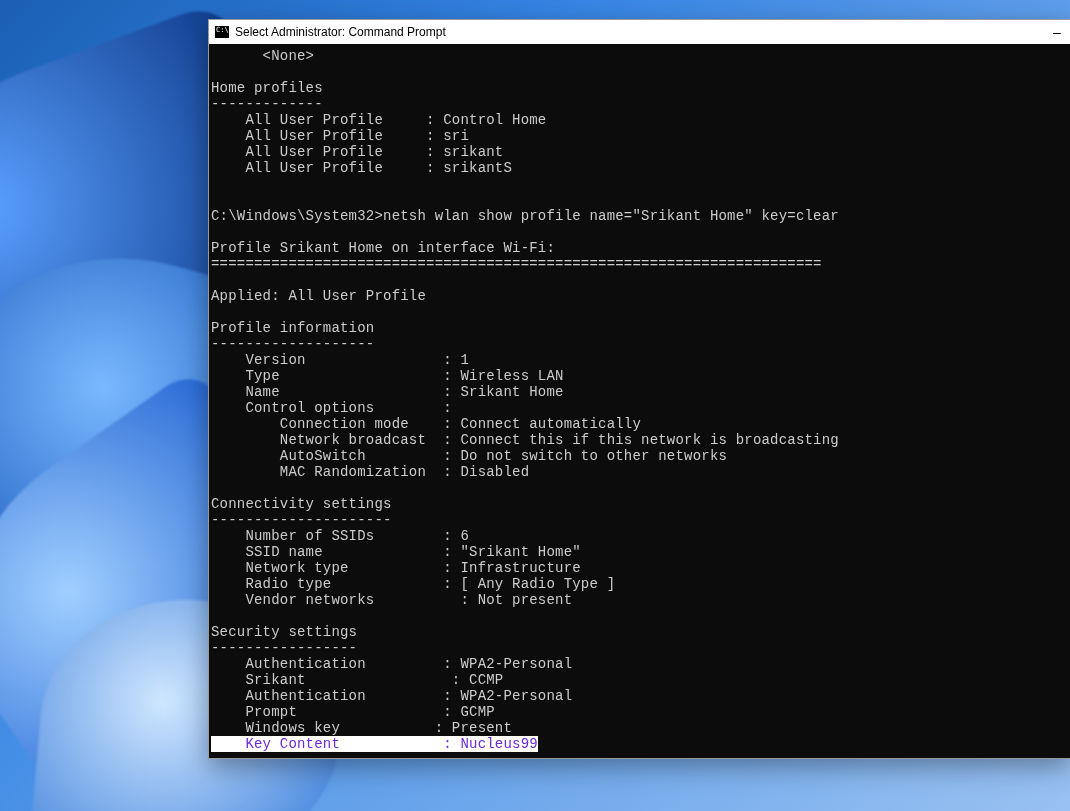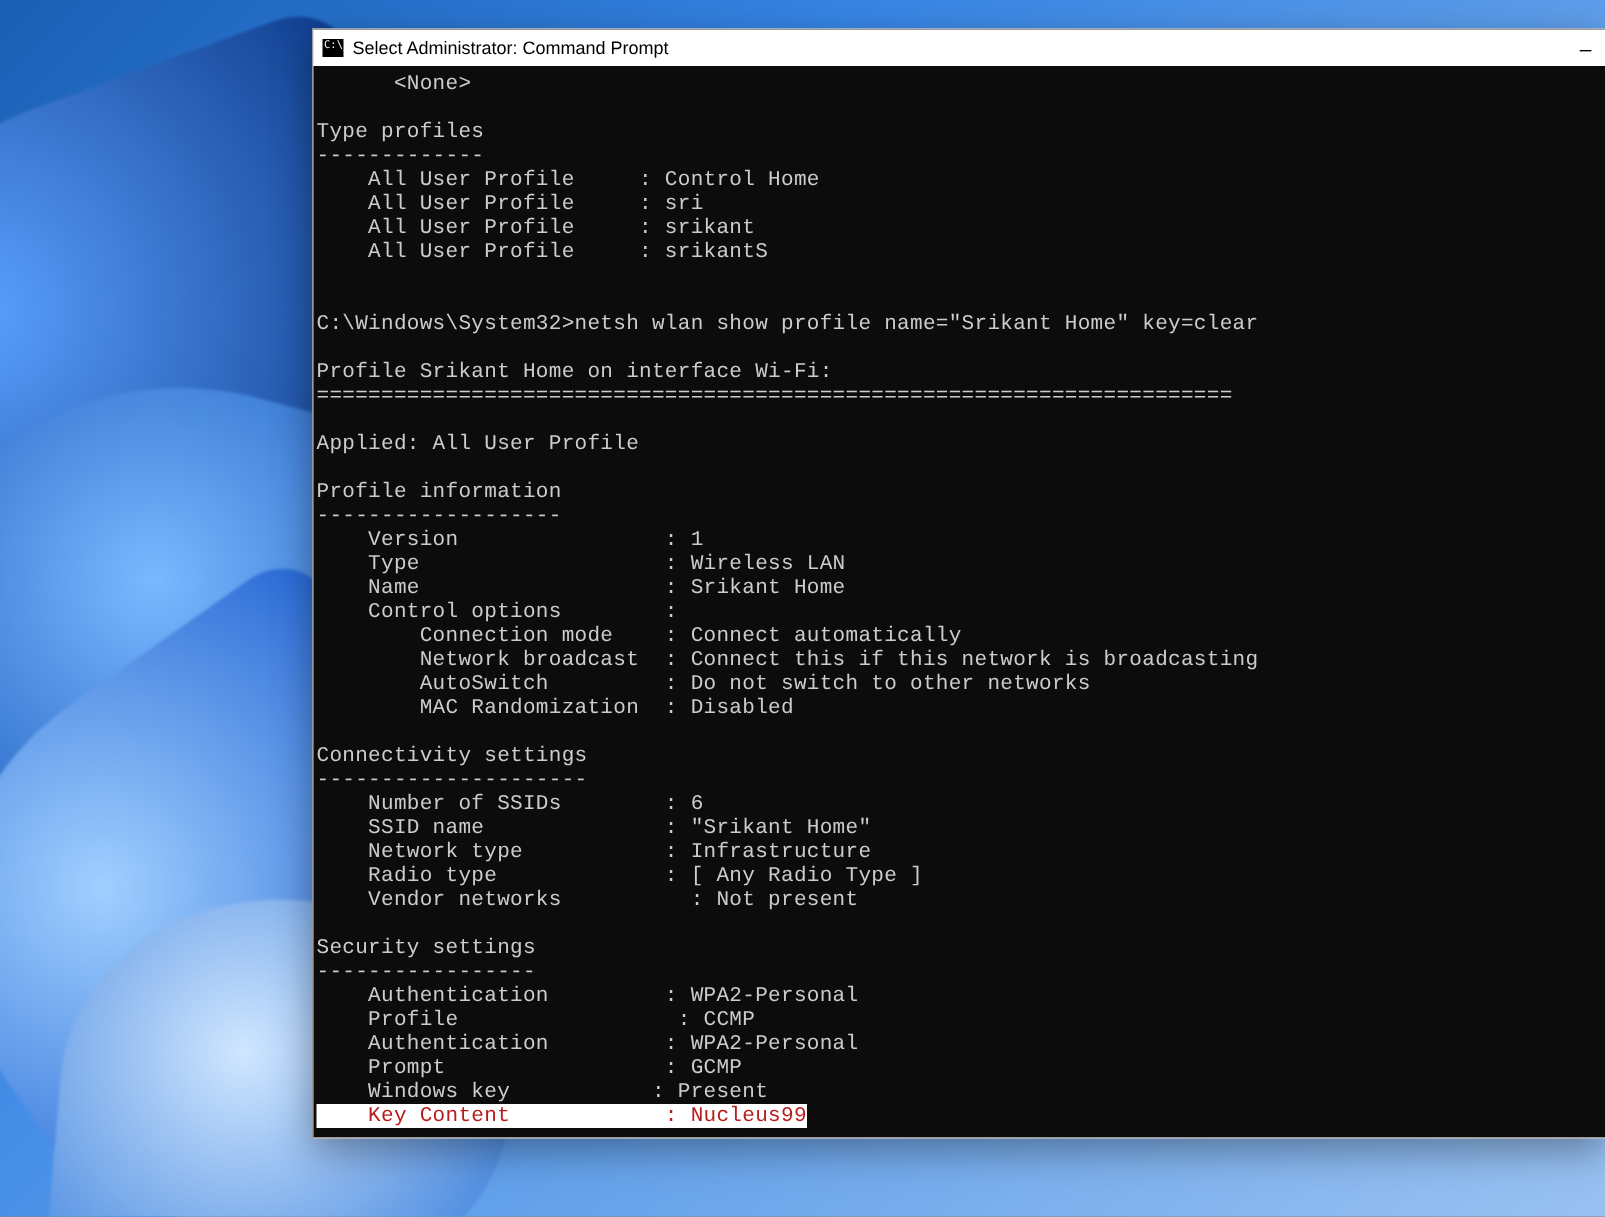--- a/index.html
+++ b/index.html
@@ -84,42 +84,42 @@
     font-family: Consolas, "Courier New", monospace;
     font-size: 14px;
     line-height: 16px;
     padding: 4px 2px 4px 2px;
     white-space: pre;
     overflow: hidden;
     letter-spacing: 0.2px;
   }
   .hl {
     background: #ffffff;
-    color: #b91c1c;
+    color: #6d28d9;
   }
 </style>
 </head>
 <body>
 
 <div class="petal p1"></div>
 <div class="petal p2"></div>
 <div class="petal p3"></div>
 <div class="petal p4"></div>
 
 <div class="window">
   <div class="titlebar">
     <div class="titlebar-icon"></div>
     <div class="titlebar-title">Select Administrator: Command Prompt</div>
     <div class="titlebar-controls">
       <div class="min-btn">–</div>
     </div>
   </div>
   <div class="terminal"><span>      &lt;None&gt;</span>
 <span></span>
-<span>Type profiles</span>
+<span>Home profiles</span>
 <span>-------------</span>
 <span>    All User Profile     : Control Home</span>
 <span>    All User Profile     : sri</span>
 <span>    All User Profile     : srikant</span>
 <span>    All User Profile     : srikantS</span>
 <span></span>
 <span></span>
 <span>C:\Windows\System32&gt;netsh wlan show profile name="Srikant Home" key=clear</span>
 <span></span>
 <span>Profile Srikant Home on interface Wi-Fi:</span>
@@ -142,18 +142,18 @@
 <span>---------------------</span>
 <span>    Number of SSIDs        : 6</span>
 <span>    SSID name              : "Srikant Home"</span>
 <span>    Network type           : Infrastructure</span>
 <span>    Radio type             : [ Any Radio Type ]</span>
 <span>    Vendor networks          : Not present</span>
 <span></span>
 <span>Security settings</span>
 <span>-----------------</span>
 <span>    Authentication         : WPA2-Personal</span>
-<span>    Profile                 : CCMP</span>
+<span>    Srikant                 : CCMP</span>
 <span>    Authentication         : WPA2-Personal</span>
 <span>    Prompt                 : GCMP</span>
 <span>    Windows key           : Present</span>
 <span class="hl">    Key Content            : Nucleus99</span></div>
 </div>
 
 </body></html>

